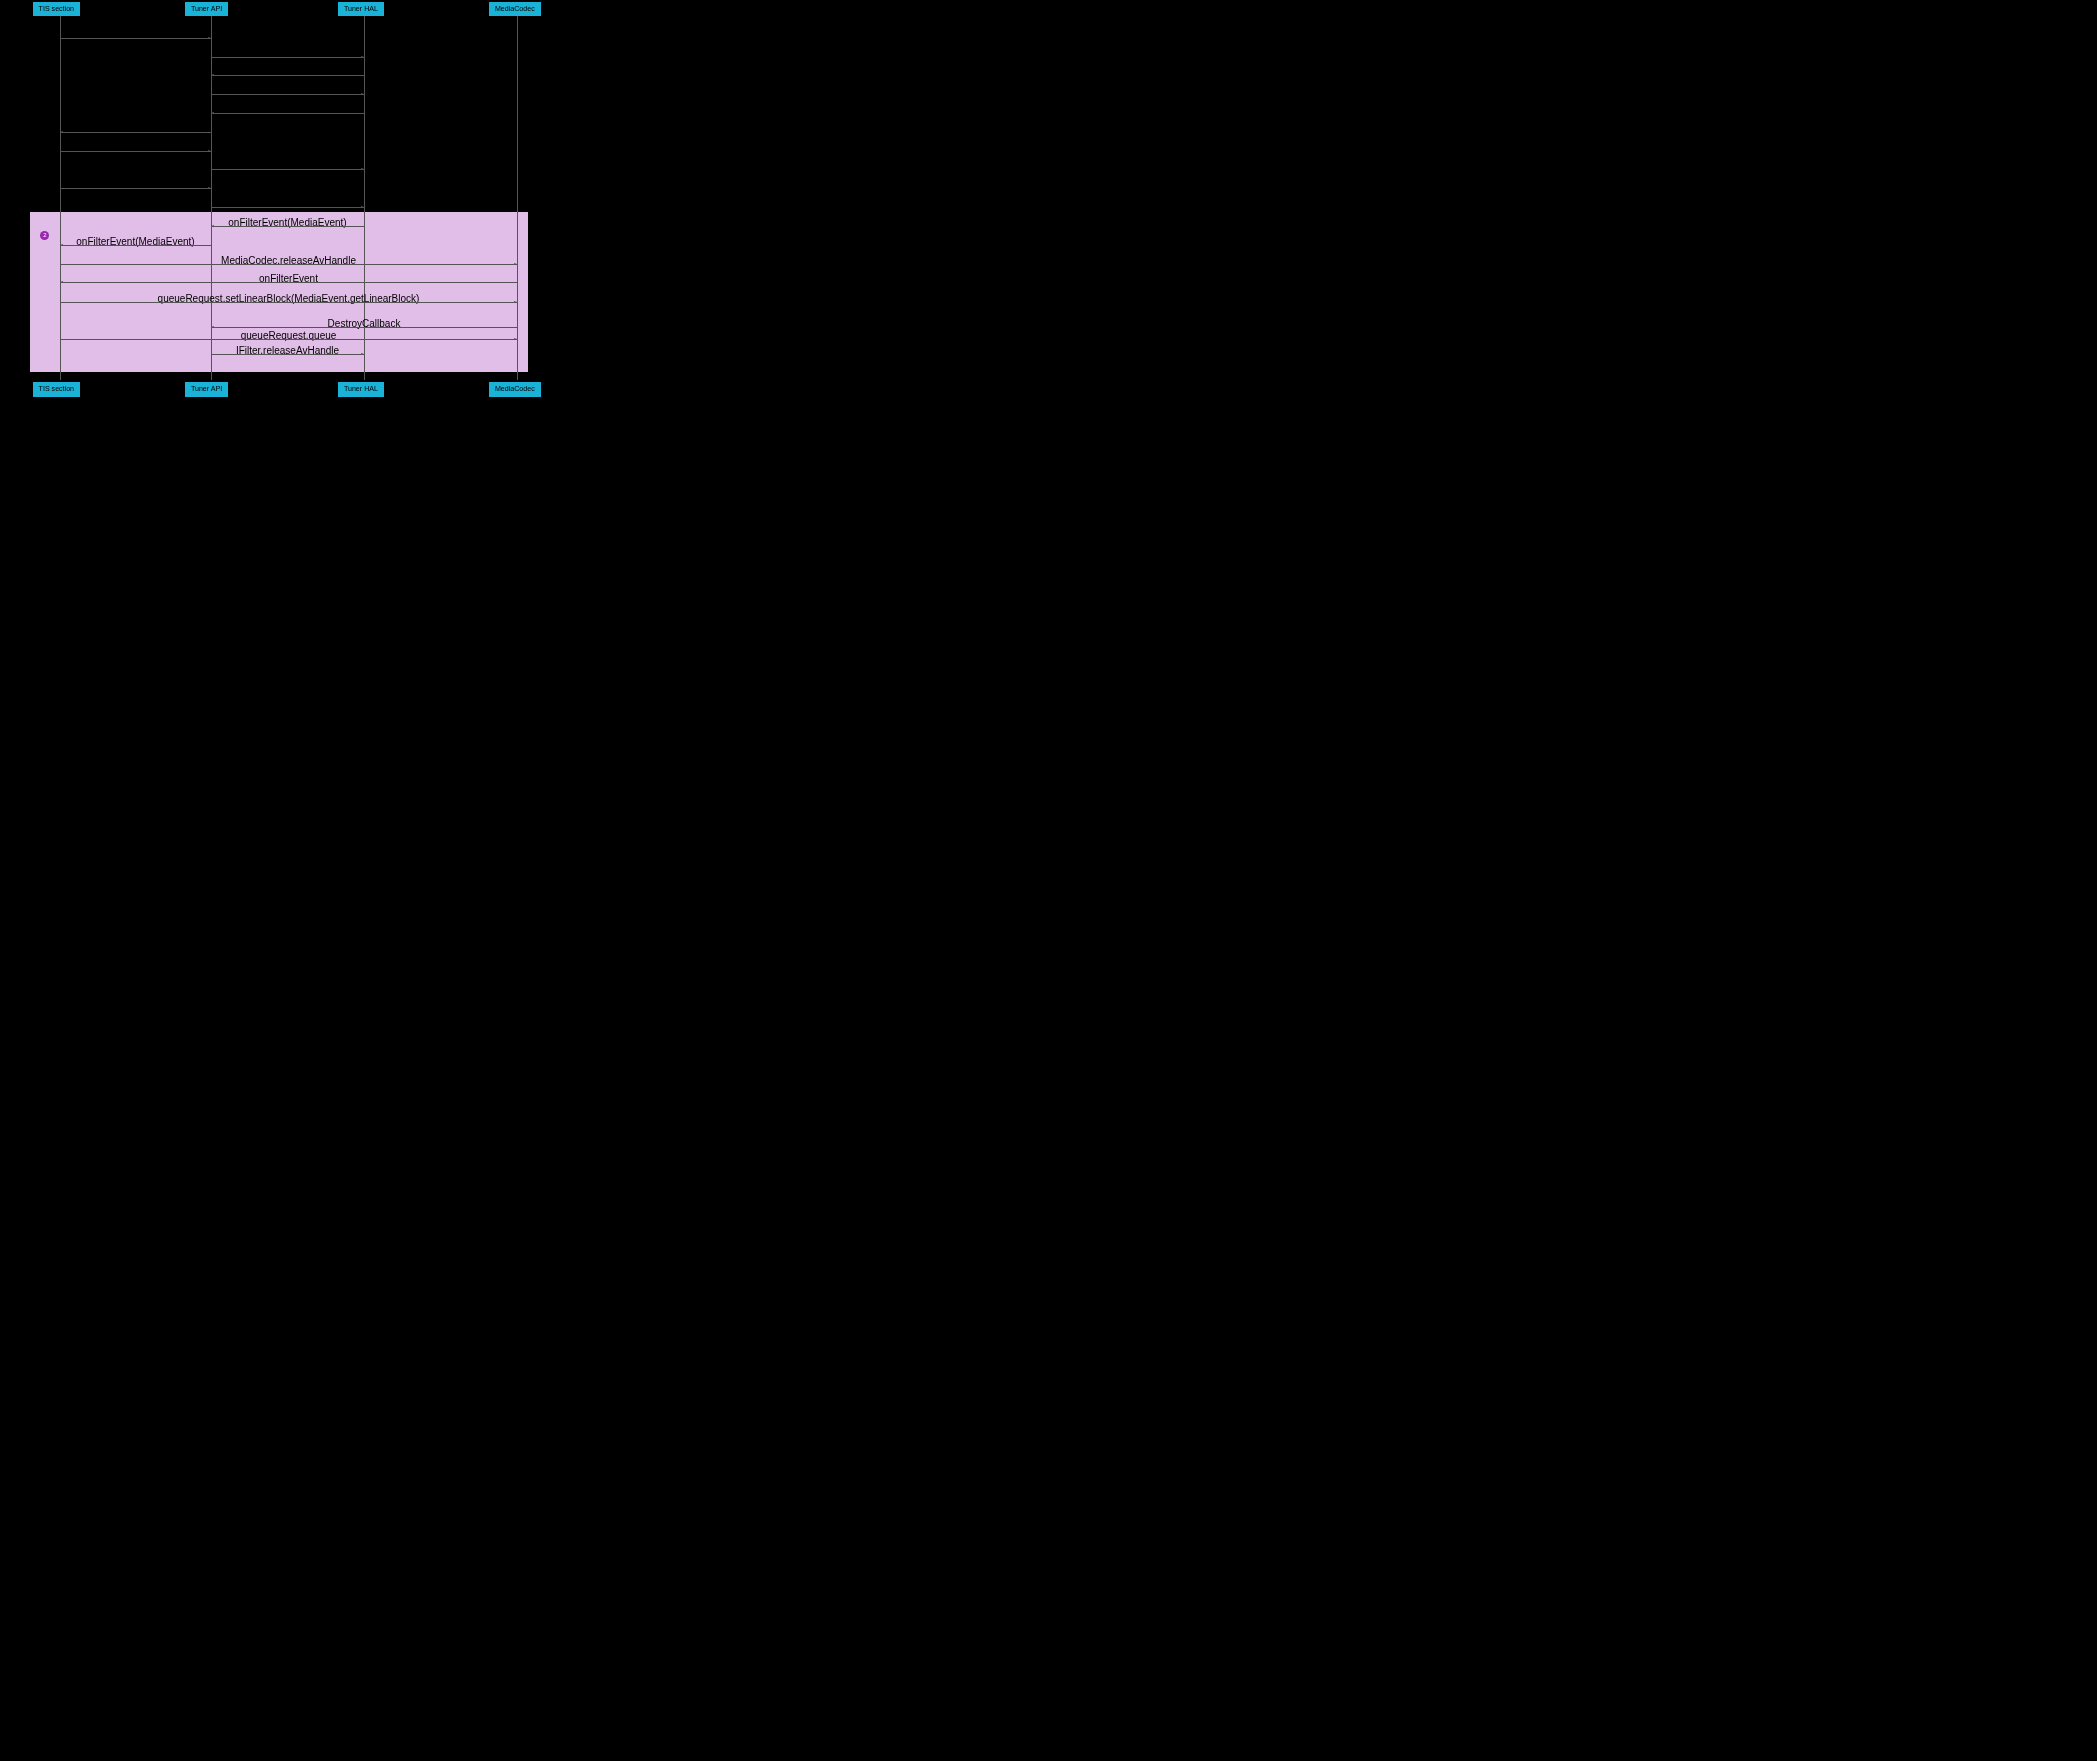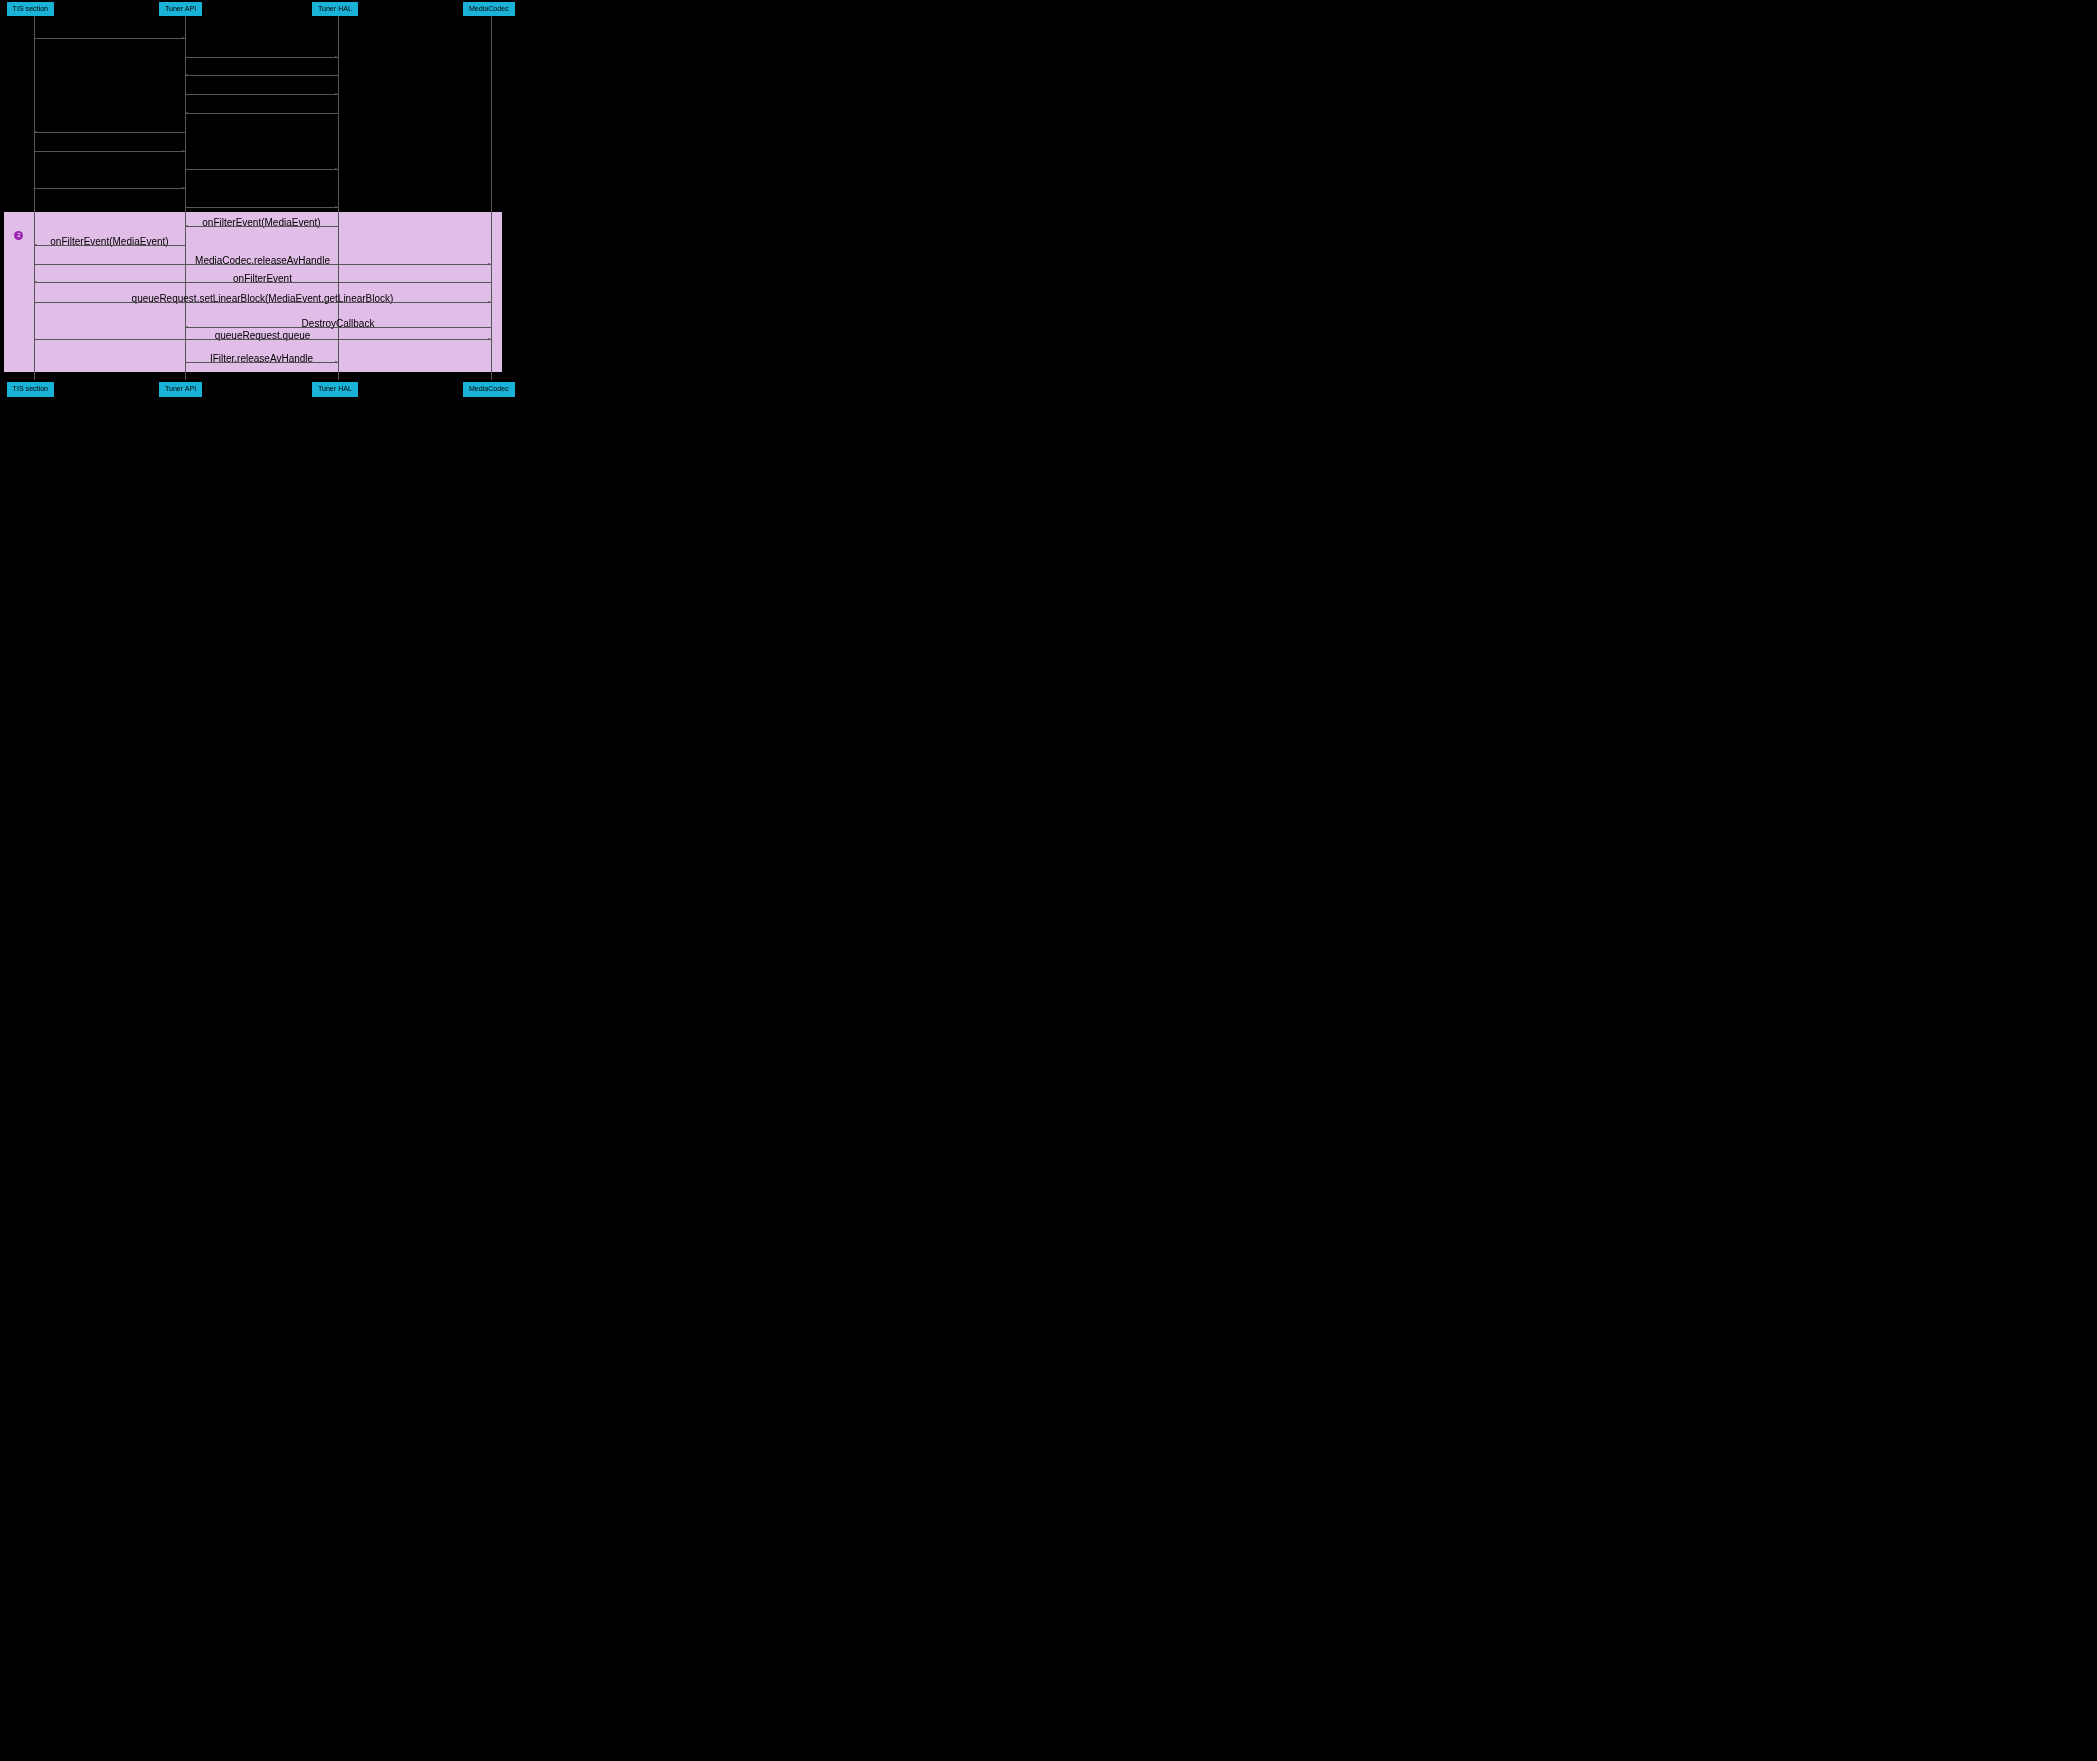--- a/index.html
+++ b/index.html
@@ -8,20 +8,21 @@
     padding: 0;
     background: #000;
     font-family: Arial, Helvetica, sans-serif;
     color: #000;
   }
   .diagram {
     position: relative;
     width: 524px;
     height: 399px;
     background: #000;
+    margin-left: 26px;
   }
   .highlight-box {
     position: absolute;
     background: #E1BEE7;
     z-index: 0;
   }
   .lifeline {
     position: absolute;
     width: 0.4px;
     background: #555;
@@ -184,20 +185,20 @@
   <div class="msg" style="left:34px; width:457px; top:331px;">
     <div class="msg-label">queueRequest.queue</div>
     <div class="msg-line"></div>
       <div class="arrow-right"></div>
   </div>
   <div class="msg" style="left:185px; width:306px; top:319px;">
     <div class="msg-label">DestroyCallback</div>
     <div class="msg-line"></div>
       <div class="arrow-left"></div>
   </div>
-  <div class="msg" style="left:185px; width:153px; top:354px;">
+  <div class="msg" style="left:185px; width:153px; top:346px;">
     <div class="msg-label">IFilter.releaseAvHandle</div>
     <div class="msg-line"></div>
       <div class="arrow-right"></div>
   </div>
 
 </div>
 
 
 </body></html>

